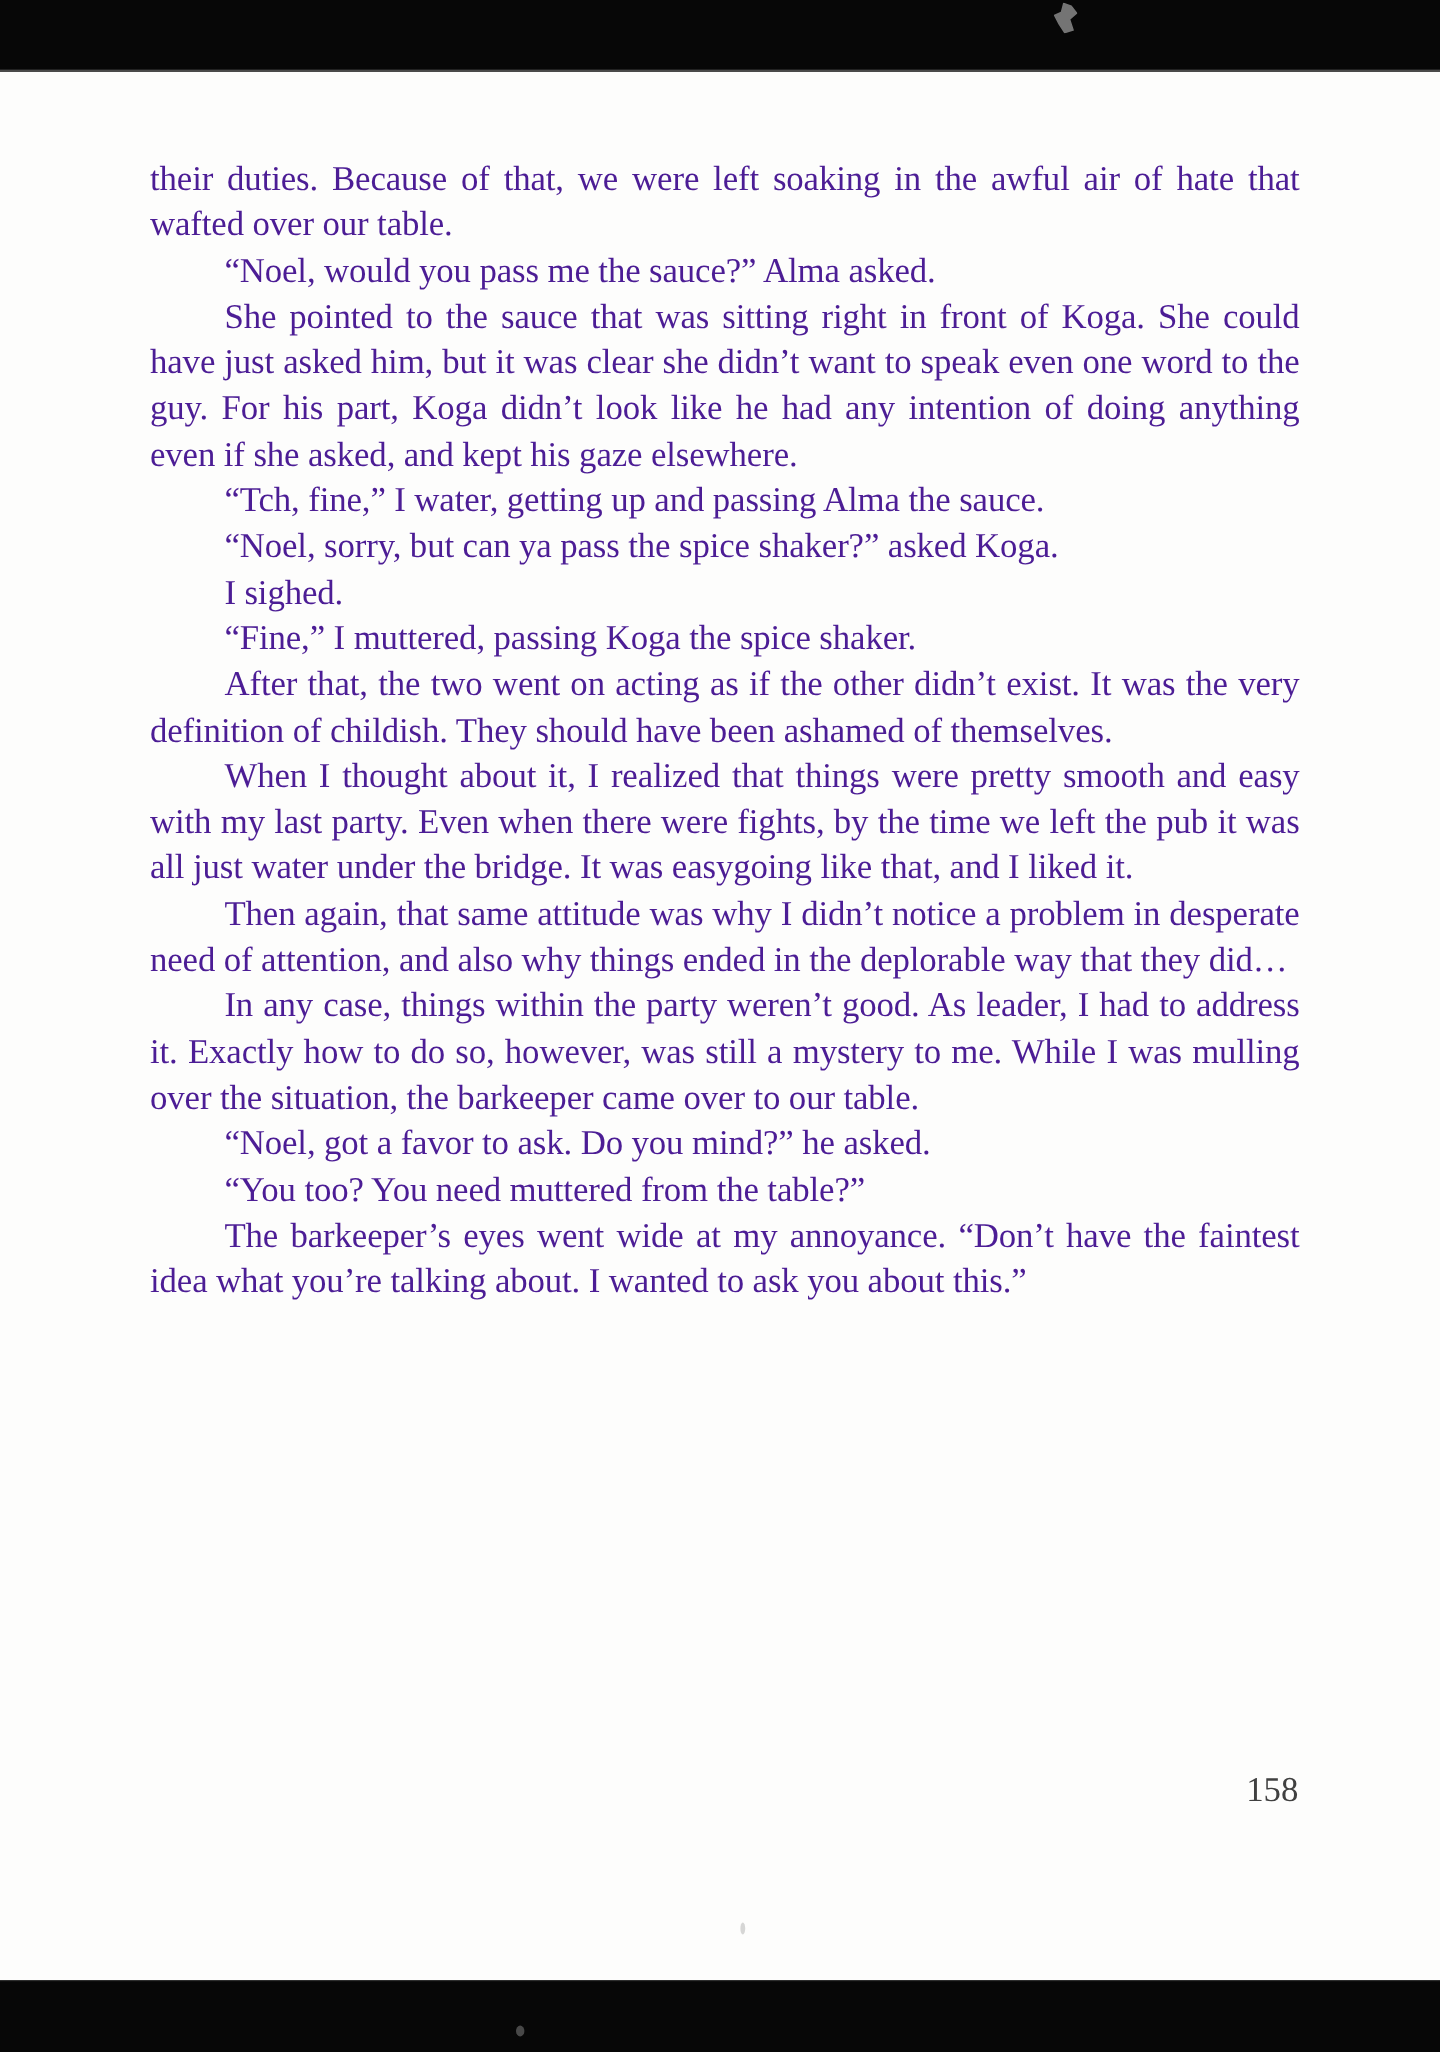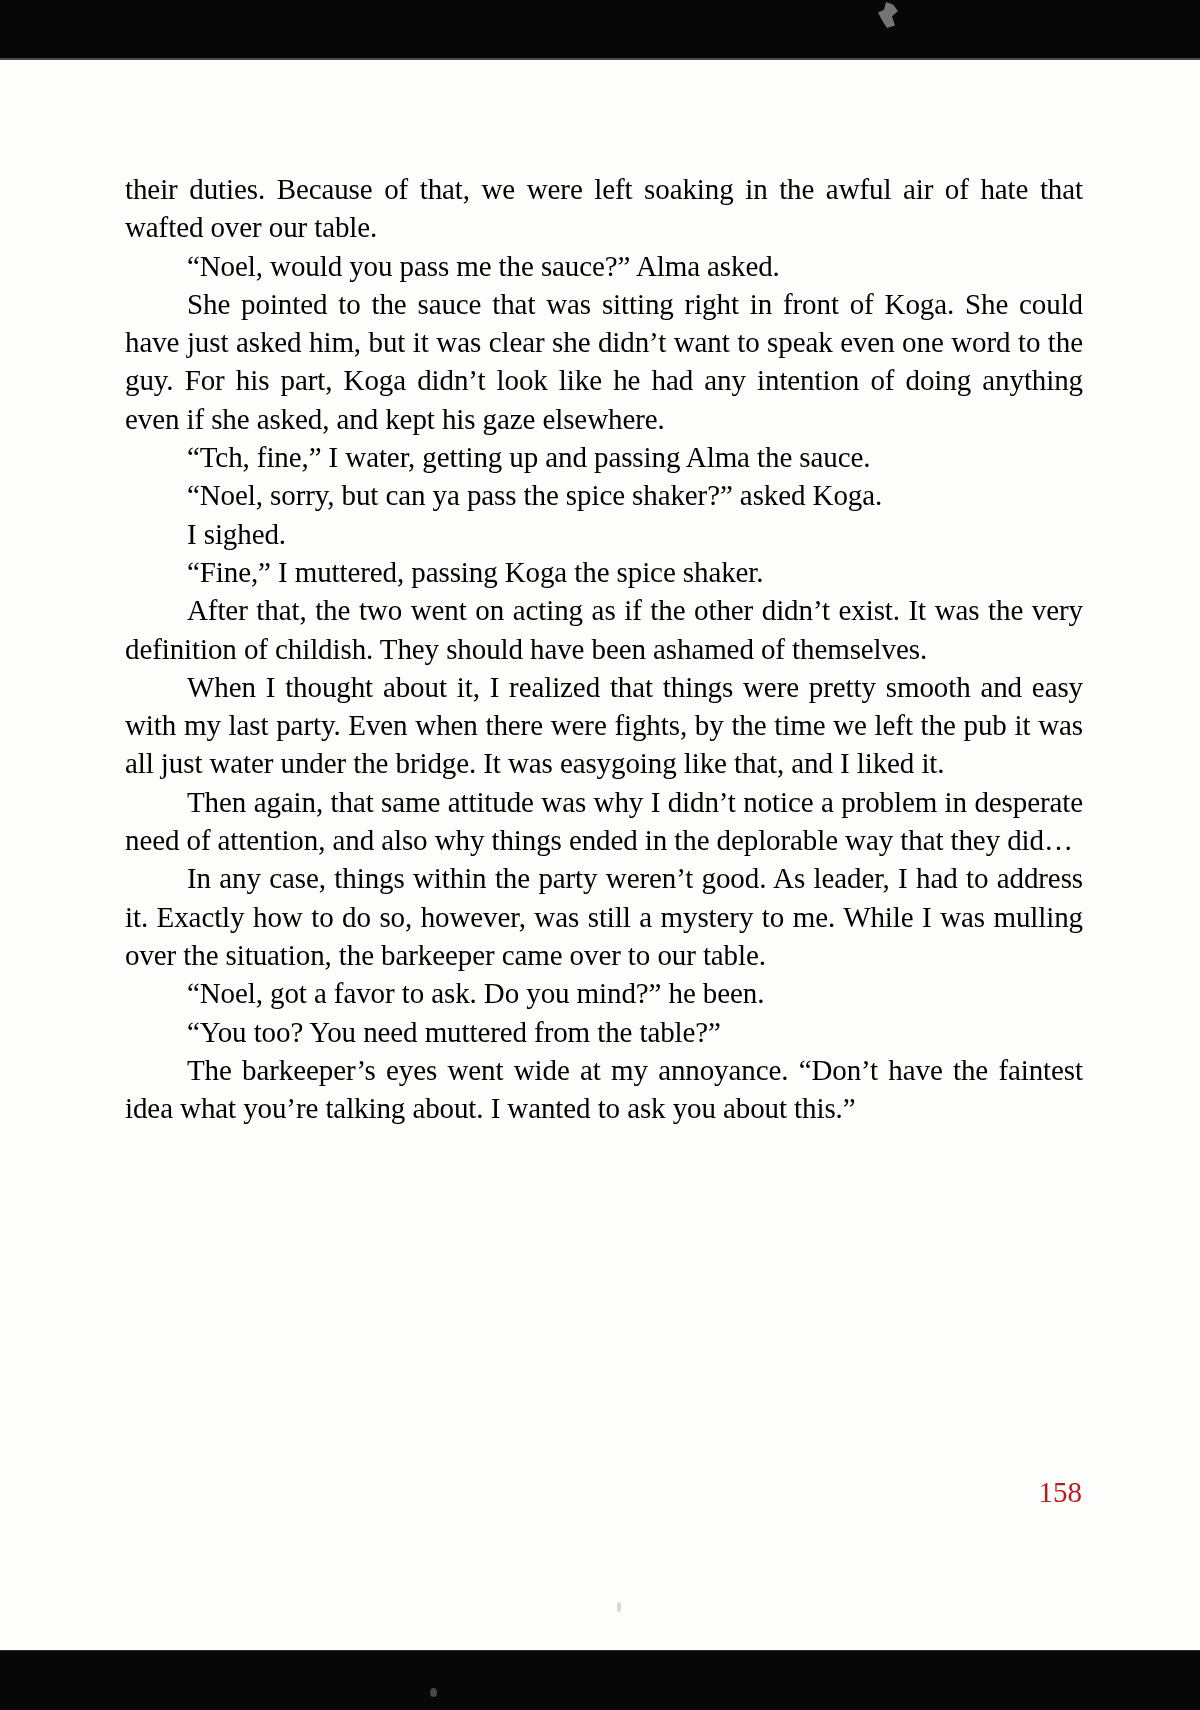--- a/index.html
+++ b/index.html
@@ -56,42 +56,41 @@
     width: 1200px;
     height: 1592px;
     background: #fdfdfc;
     z-index: 1;
   }
   .text-block {
     position: absolute;
     top: 72px;            
     left: 125px;
     width: 958px;
-    color: #000000;
+    color: #4c1d95;
     font-size: 29px;
     line-height: 38.3px;
     letter-spacing: -0.1px;
     text-align: justify;
     text-rendering: optimizeLegibility;
-    margin-top: 40px;
   }
   .text-block p {
     margin: 0;
     padding: 0;
   }
   .text-block p.indent {
     text-indent: 62px;
   }
   .italic {
   }
   .page-number {
     position: absolute;
     top: 1415px;          
     right: 118px;
-    color: #b91c1c;
+    color: #404040;
     font-size: 29px;
     line-height: 38px;
   }
 </style>
 </head>
 <body>
 
 <div class="scan-bar top"></div>
 <div class="artifact a1"></div>
 
@@ -101,21 +100,21 @@
       <p class="indent"><span>“Noel, would you pass me the sauce?” Alma asked.</span></p>
       <p class="indent"><span>She pointed to the sauce that was sitting right in front of Koga. She could have just asked him, but it was clear she didn’t want to speak even one word to the guy. For his part, Koga didn’t look like he had any intention of doing anything even if she asked, and kept his gaze elsewhere.</span></p>
       <p class="indent"><span>“Tch, fine,” I water, getting up and passing Alma the sauce.</span></p>
       <p class="indent"><span>“Noel, sorry, but can ya pass the spice shaker?” asked Koga.</span></p>
       <p class="indent"><span>I sighed.</span></p>
       <p class="indent"><span>“Fine,” I muttered, passing Koga the spice shaker.</span></p>
       <p class="indent"><span>After that, the two went on acting as if the other didn’t exist. It was the very definition of childish. They should have been ashamed of themselves.</span></p>
       <p class="indent"><span>When I thought about it, I realized that things were pretty smooth and easy with my last party. Even when there </span><span class="italic">were</span><span> fights, by the time we left the pub it was all just water under the bridge. It was easygoing like that, and I liked it.</span></p>
       <p class="indent"><span>Then again, that same attitude was why I didn’t notice a problem in desperate need of attention, and also why things ended in the deplorable way that they did…</span></p>
       <p class="indent"><span>In any case, things within the party weren’t good. As leader, I had to address it. Exactly how to do so, however, was still a mystery to me. While I was mulling over the situation, the barkeeper came over to our table.</span></p>
-      <p class="indent"><span>“Noel, got a favor to ask. Do you mind?” he been.</span></p>
+      <p class="indent"><span>“Noel, got a favor to ask. Do you mind?” he asked.</span></p>
       <p class="indent"><span>“You too? You need muttered from the table?”</span></p>
       <p class="indent"><span>The barkeeper’s eyes went wide at my annoyance. “Don’t have the faintest idea what you’re talking about. I wanted to ask you about </span><span class="italic">this</span><span>.”</span></p>
     </div>
   <div class="page-number">158</div>
 </div>
 
 <div class="scan-bar bottom"></div>
 <div class="artifact a2"></div>
 <div class="artifact a3"></div>
 

